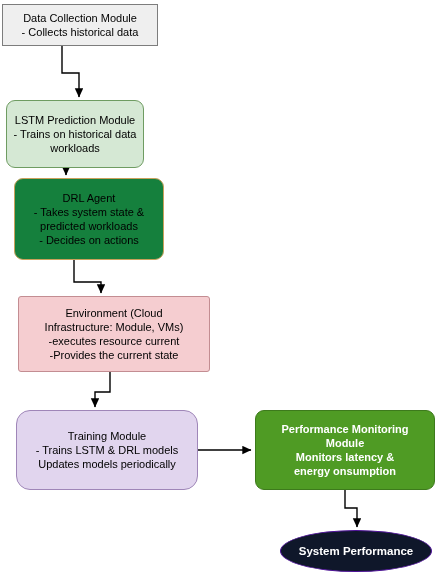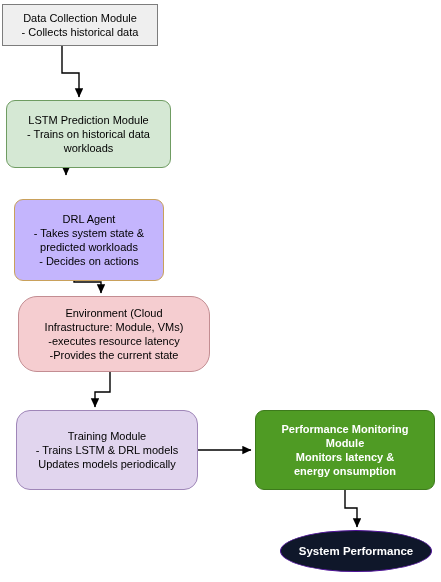--- a/index.html
+++ b/index.html
@@ -39,41 +39,40 @@
   
   #n-data-collection {
     left: 2px; top: 4px;
     width: 156px; height: 42px;
     background: #efefef;
     border-color: #7d7d7d;
   }
   
   #n-lstm {
     left: 6px; top: 100px;
-    width: 165px; height: 68px;
+    width: 138px; height: 68px;
     background: #d5e8d4;
     border-color: #6f9c62;
     border-radius: 9px;
   }
   
   #n-drl {
     left: 14px; top: 178px;
     width: 150px; height: 82px;
-    background: #c4b5fd;
+    background: #15803d;
     border-color: #c9a15b;
     border-radius: 9px;
-    margin-top: 21px;
   }
   
   #n-environment {
     left: 18px; top: 296px;
     width: 192px; height: 76px;
     background: #f5cdd0;
     border-color: #c38d92;
-    border-radius: 19px;
+    border-radius: 3px;
   }
   
   #n-training {
     left: 16px; top: 410px;
     width: 182px; height: 80px;
     background: #e1d5ee;
     border-color: #9f86b8;
     border-radius: 14px;
   }
   
@@ -137,21 +136,21 @@
 <div class="node" id="n-drl">
   <span class="line">DRL Agent</span>
   <span class="line">- Takes system state &amp;</span>
   <span class="line">predicted workloads</span>
   <span class="line">- Decides on actions</span>
 </div>
 
 <div class="node" id="n-environment">
   <span class="line">Environment (Cloud</span>
   <span class="line">Infrastructure: Module, VMs)</span>
-  <span class="line">-executes resource latency</span>
+  <span class="line">-executes resource current</span>
   <span class="line">-Provides the current state</span>
 </div>
 
 <div class="node" id="n-training">
   <span class="line">Training Module</span>
   <span class="line">- Trains LSTM &amp; DRL models</span>
   <span class="line">Updates models periodically</span>
 </div>
 
 <div class="node" id="n-performance">

